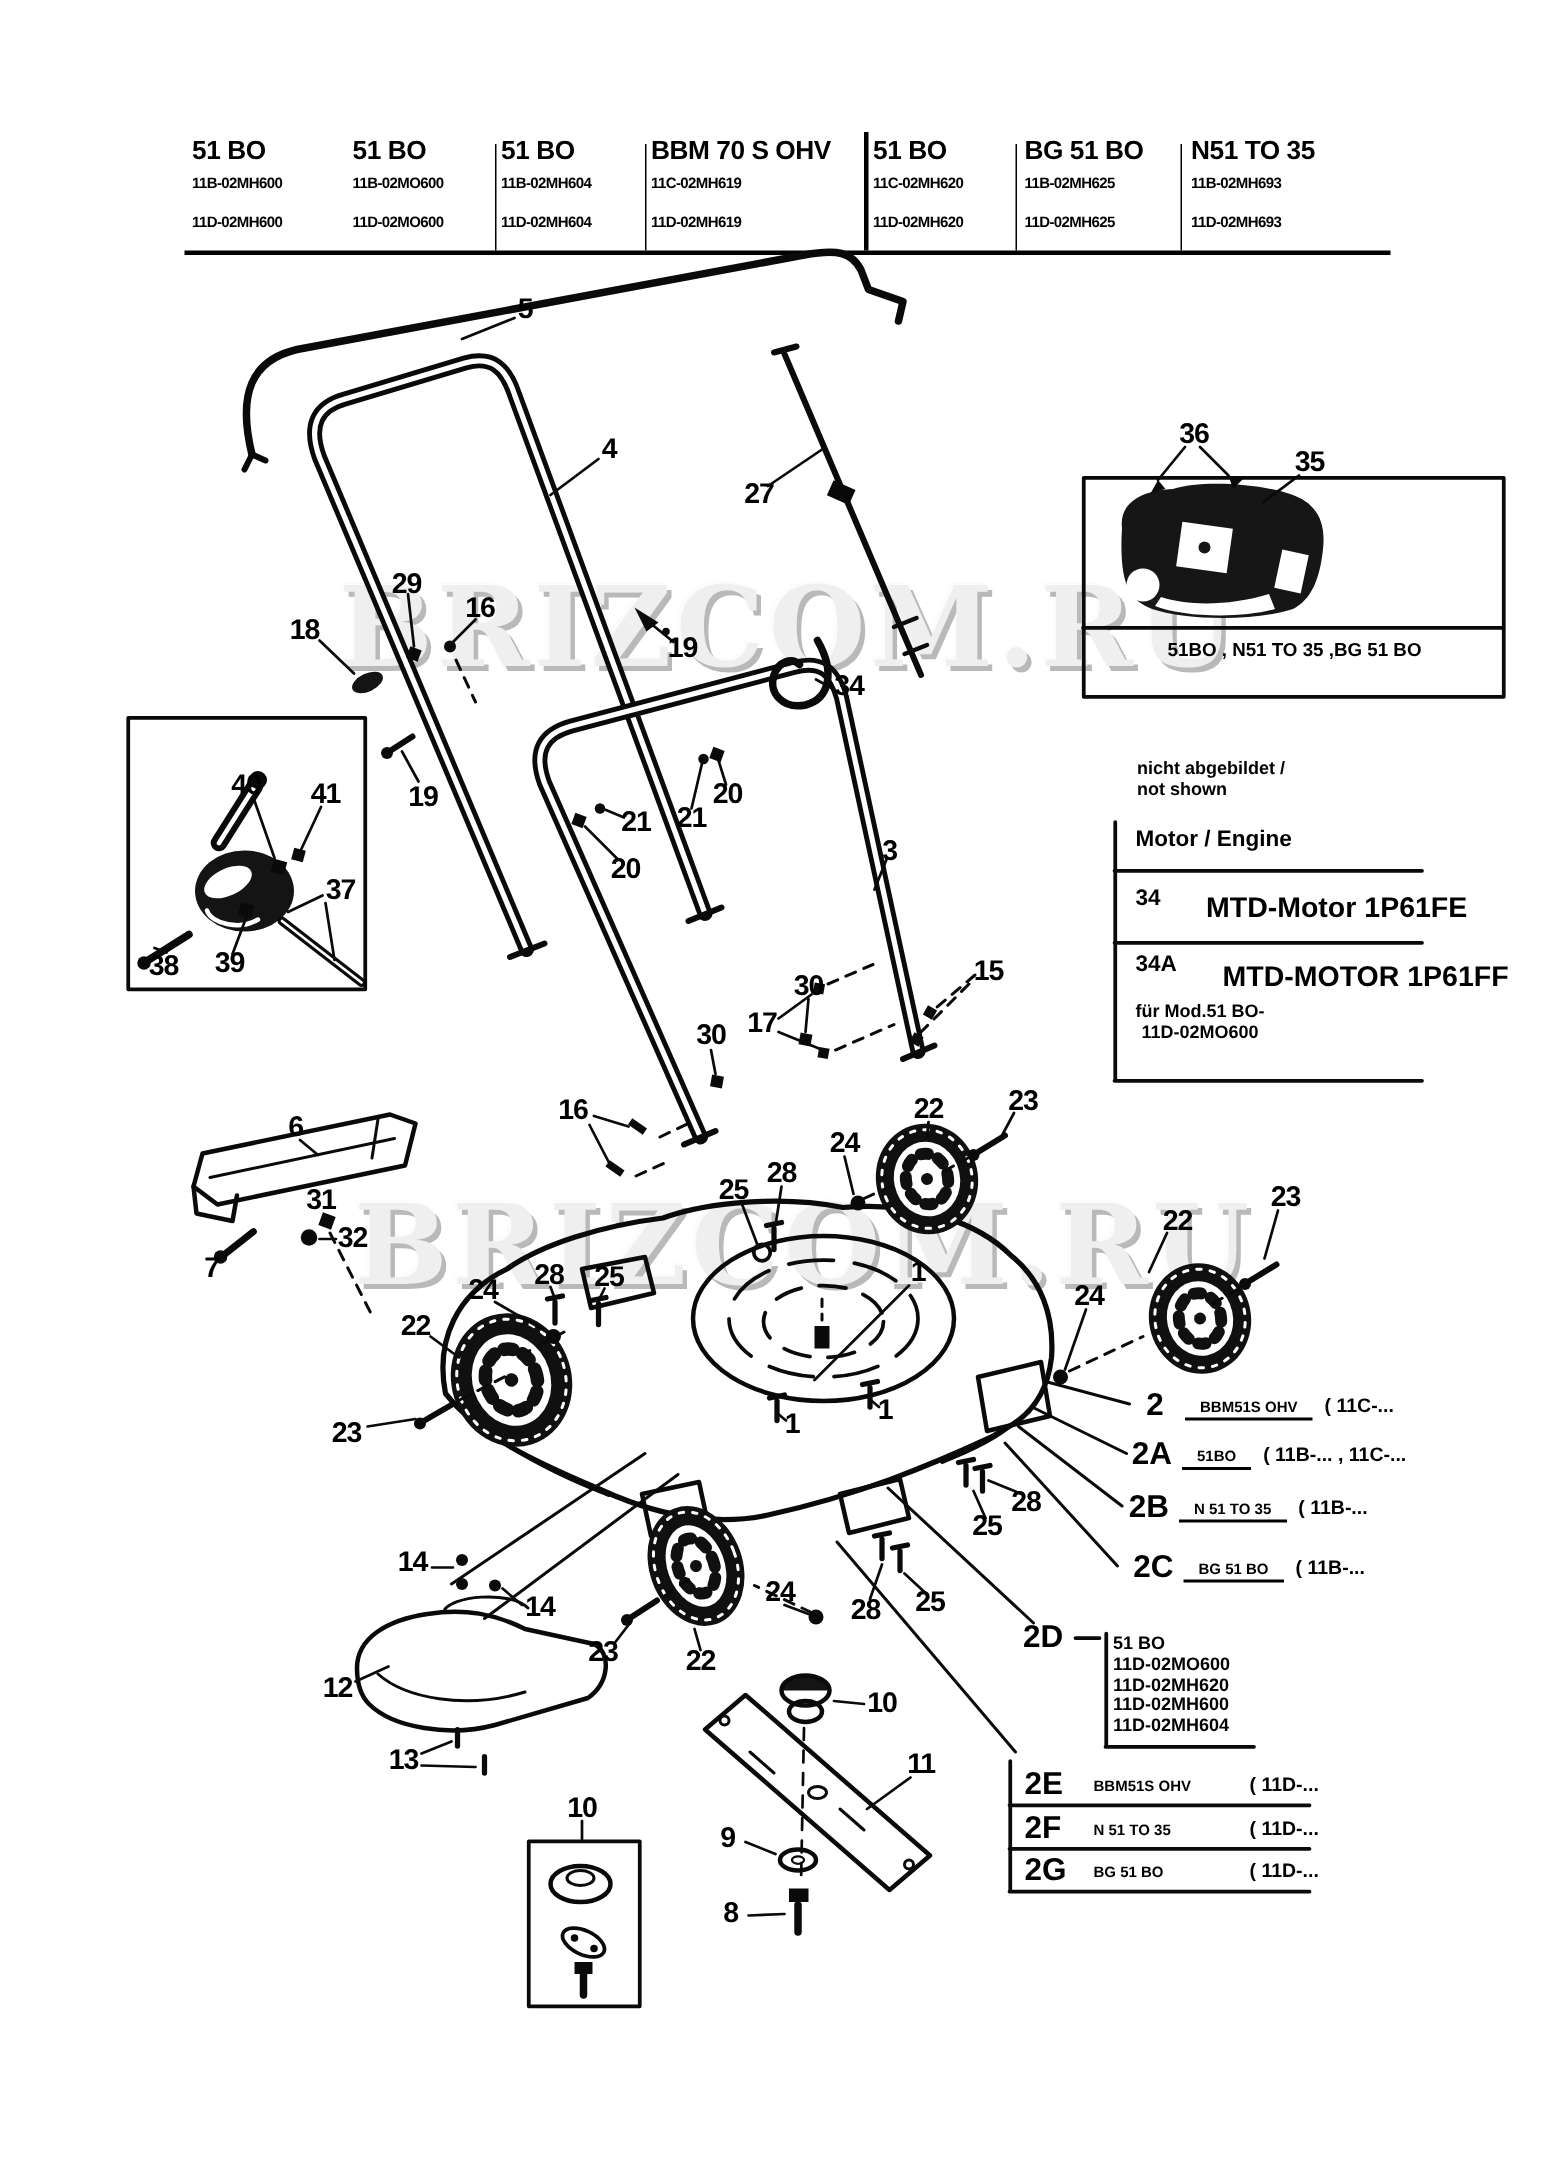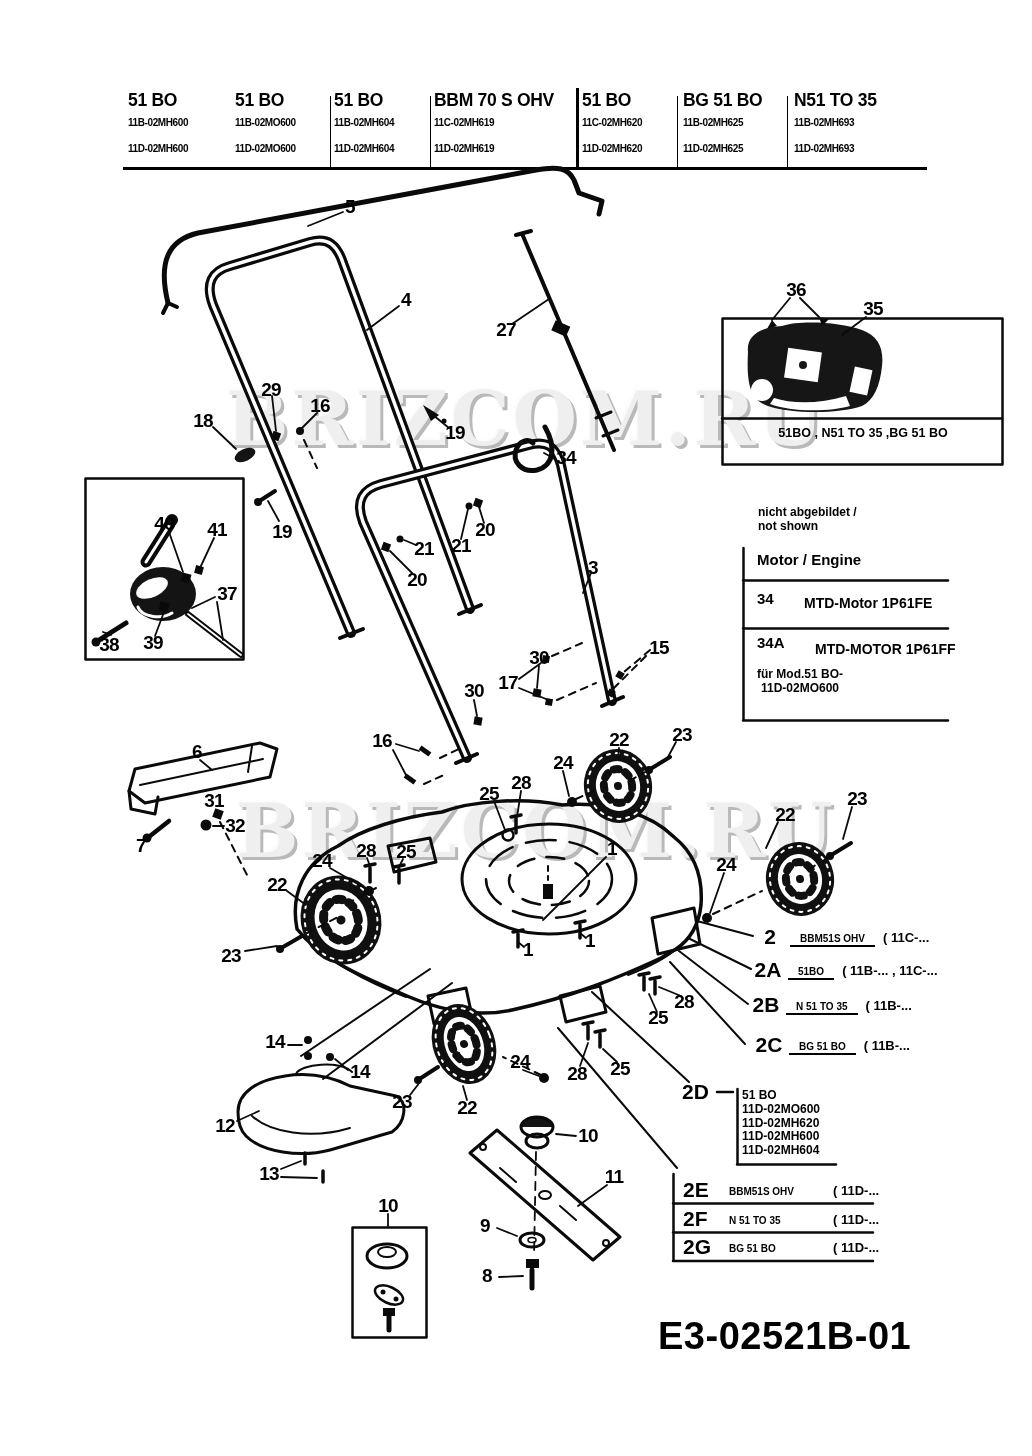--- a/index.html
+++ b/index.html
@@ -18,21 +18,21 @@
       text-shadow:3px 3px 0 #b9b9b9,-2px -2px 0 #fcfcfc;}
   svg.art{position:absolute;left:0;top:0;z-index:2;}
   
   .co{position:absolute;z-index:3;transform:translate(-50%,-50%);font-weight:bold;
       font-size:19px;letter-spacing:-0.8px;white-space:nowrap;}
   
   .tblk{position:absolute;z-index:3;white-space:nowrap;font-weight:bold;}
   .note{font-size:12px;line-height:14px;}
   .mtitle{font-size:15px;}
   .eref{font-size:15px;}
-  .edesc{font-size:14px;}
+  .edesc{font-size:19px;}
   
   .vrow{position:absolute;z-index:3;white-space:nowrap;font-weight:bold;}
   .vref{display:inline-block;width:40px;font-size:21px;text-align:center;vertical-align:-2px;}
   .vmodel{font-size:10px;border-bottom:2px solid #000;padding:0 10px 1px 10px;}
   .vcodes{font-size:13px;margin-left:8px;}
   .d-list{font-size:12px;line-height:13.8px;font-weight:bold;}
   .trow .vmodel{border-bottom:none;padding:0;}
   .trow .vref{width:46px;text-align:left;}
   .trow .vmodel{display:inline-block;width:96px;}
   .footer{position:absolute;z-index:3;font-size:38px;font-weight:bold;letter-spacing:0.5px;}
@@ -420,14 +420,13 @@
       <div>11D-02MH600</div>
       <div>11D-02MH604</div>
     </div>
 
   <div id="variant-table">
       <div class="vrow trow" style="left: 683px; top: 1178px;"><span class="vref">2E</span><span class="vmodel">BBM51S OHV</span><span class="vcodes">( 11D-...</span></div>
       <div class="vrow trow" style="left: 683px; top: 1207px;"><span class="vref">2F</span><span class="vmodel">N 51 TO 35</span><span class="vcodes">( 11D-...</span></div>
       <div class="vrow trow" style="left: 683px; top: 1235px;"><span class="vref">2G</span><span class="vmodel">BG 51 BO</span><span class="vcodes">( 11D-...</span></div>
     </div>
 
-  <div class="footer" style="left:658px;top:1315px;">E3-02521B-01</div>
 </div>
 
 </body></html>

